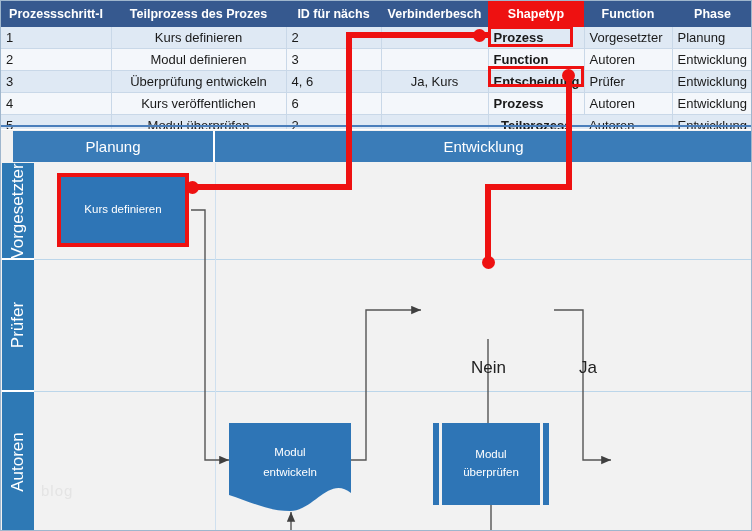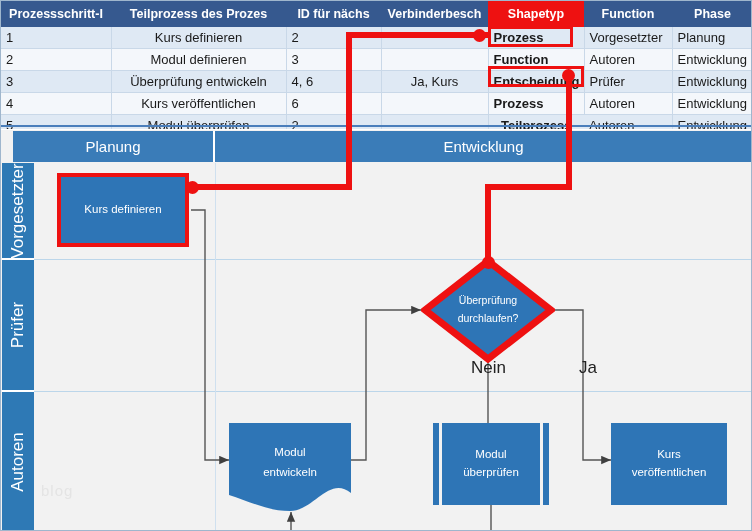--- a/index.html
+++ b/index.html
@@ -232,51 +232,38 @@
         <path d="M553,180 L582,180 L582,330 L610,330" marker-end="url(#ah)"></path>
 
         <path d="M490,375 L490,415 L290,415 L290,382" marker-end="url(#ah)"></path>
       </g>
     </svg>
 
     <div class="shape sel" style="left:60px;top:47px;width:124px;height:66px;">
       <span>Kurs definieren</span>
     </div>
 
-    <div class="diamond-wrap" style="left:420px;top:127px;width:134px;height:106px;">
-      <svg width="134" height="106" style="position:absolute;left:0;top:0;">
-        <polygon points="67,4 130,53 67,102 4,53" fill="#2e75b6" stroke="#ee1111" stroke-width="7"></polygon>
-      </svg>
-      <div class="diamond-label">
-        <span>Überprüfung</span>
-        <span>durchlaufen?</span>
-      </div>
-    </div>
 
     <div class="doc-shape" style="left:228px;top:293px;width:122px;height:90px;">
       <svg width="122" height="90" style="position:absolute;left:0;top:0;">
         <path d="M0,0 L122,0 L122,70 C100,52 85,88 61,88 C37,88 20,78 0,72 Z" fill="#2e75b6"></path>
       </svg>
       <div style="position:absolute;left:0;top:0;width:100%;height:78px;display:flex;flex-direction:column;align-items:center;justify-content:center;color:#fff;font-size:11.5px;line-height:1.75;">
         <span>Modul</span>
         <span>entwickeln</span>
       </div>
     </div>
 
     <div class="shape" style="left:432px;top:293px;width:116px;height:82px;">
       <span class="sub-bars" style="left:6px;"></span>
       <span class="sub-bars" style="right:6px;"></span>
       <span>Modul</span>
       <span>überprüfen</span>
     </div>
 
-    <div class="shape" style="left:610px;top:293px;width:116px;height:82px;">
-      <span>Kurs</span>
-      <span>veröffentlichen</span>
-    </div>
 
     <div class="conn-label" style="left:470px;top:228px;">Nein</div>
     <div class="conn-label" style="left:578px;top:228px;">Ja</div>
   </div>
 
   <div id="overlay-red">
 
     <div class="red-seg" style="left:345px;top:31px;width:145px;height:6px;"></div>
     <div class="red-seg" style="left:345px;top:31px;width:6px;height:158px;"></div>
     <div class="red-seg" style="left:192px;top:183px;width:159px;height:6px;"></div>

